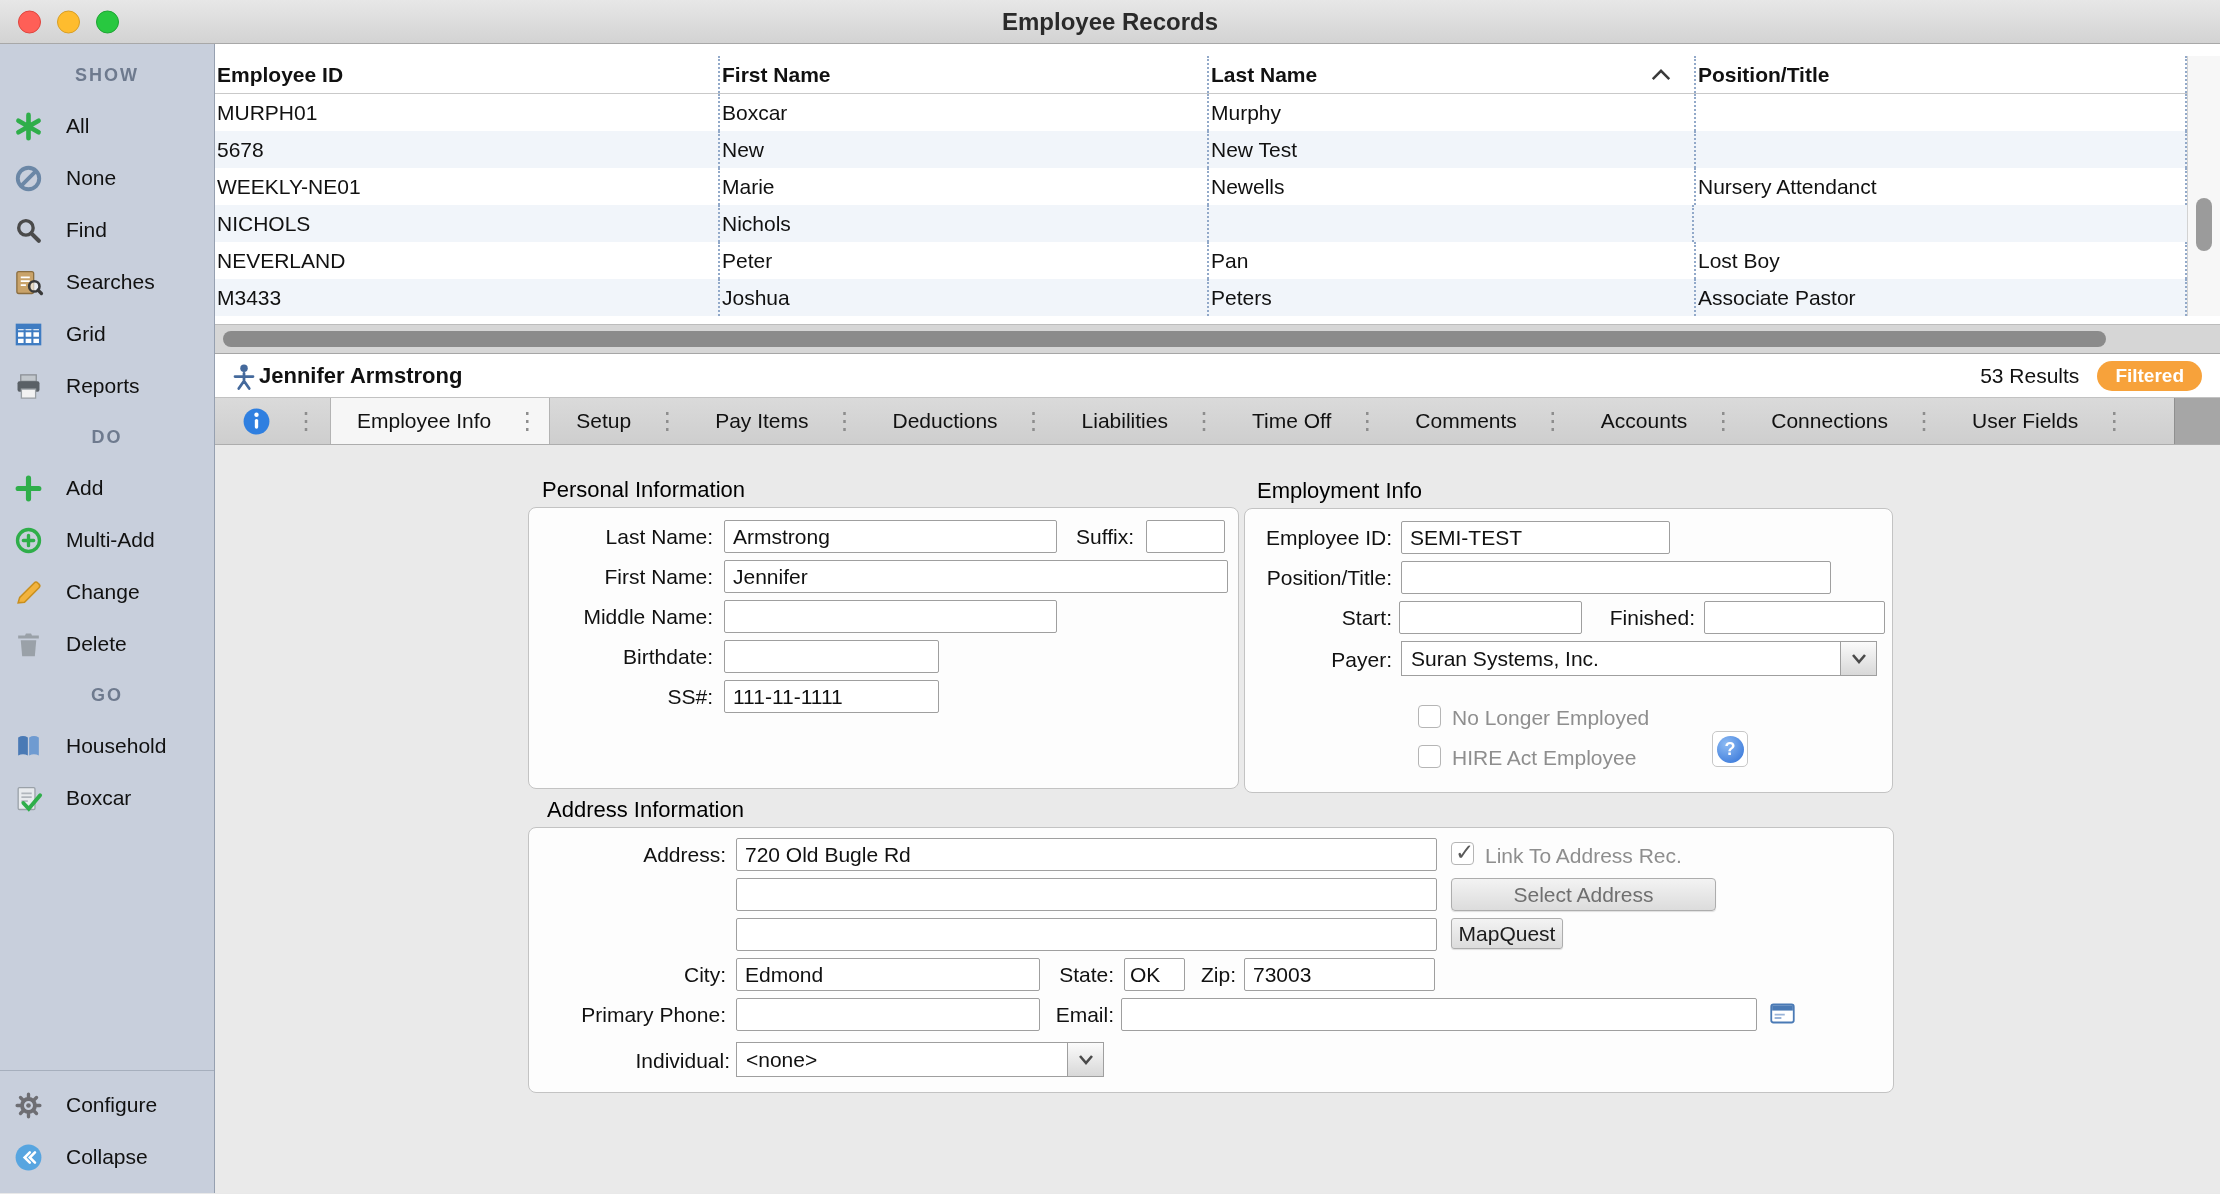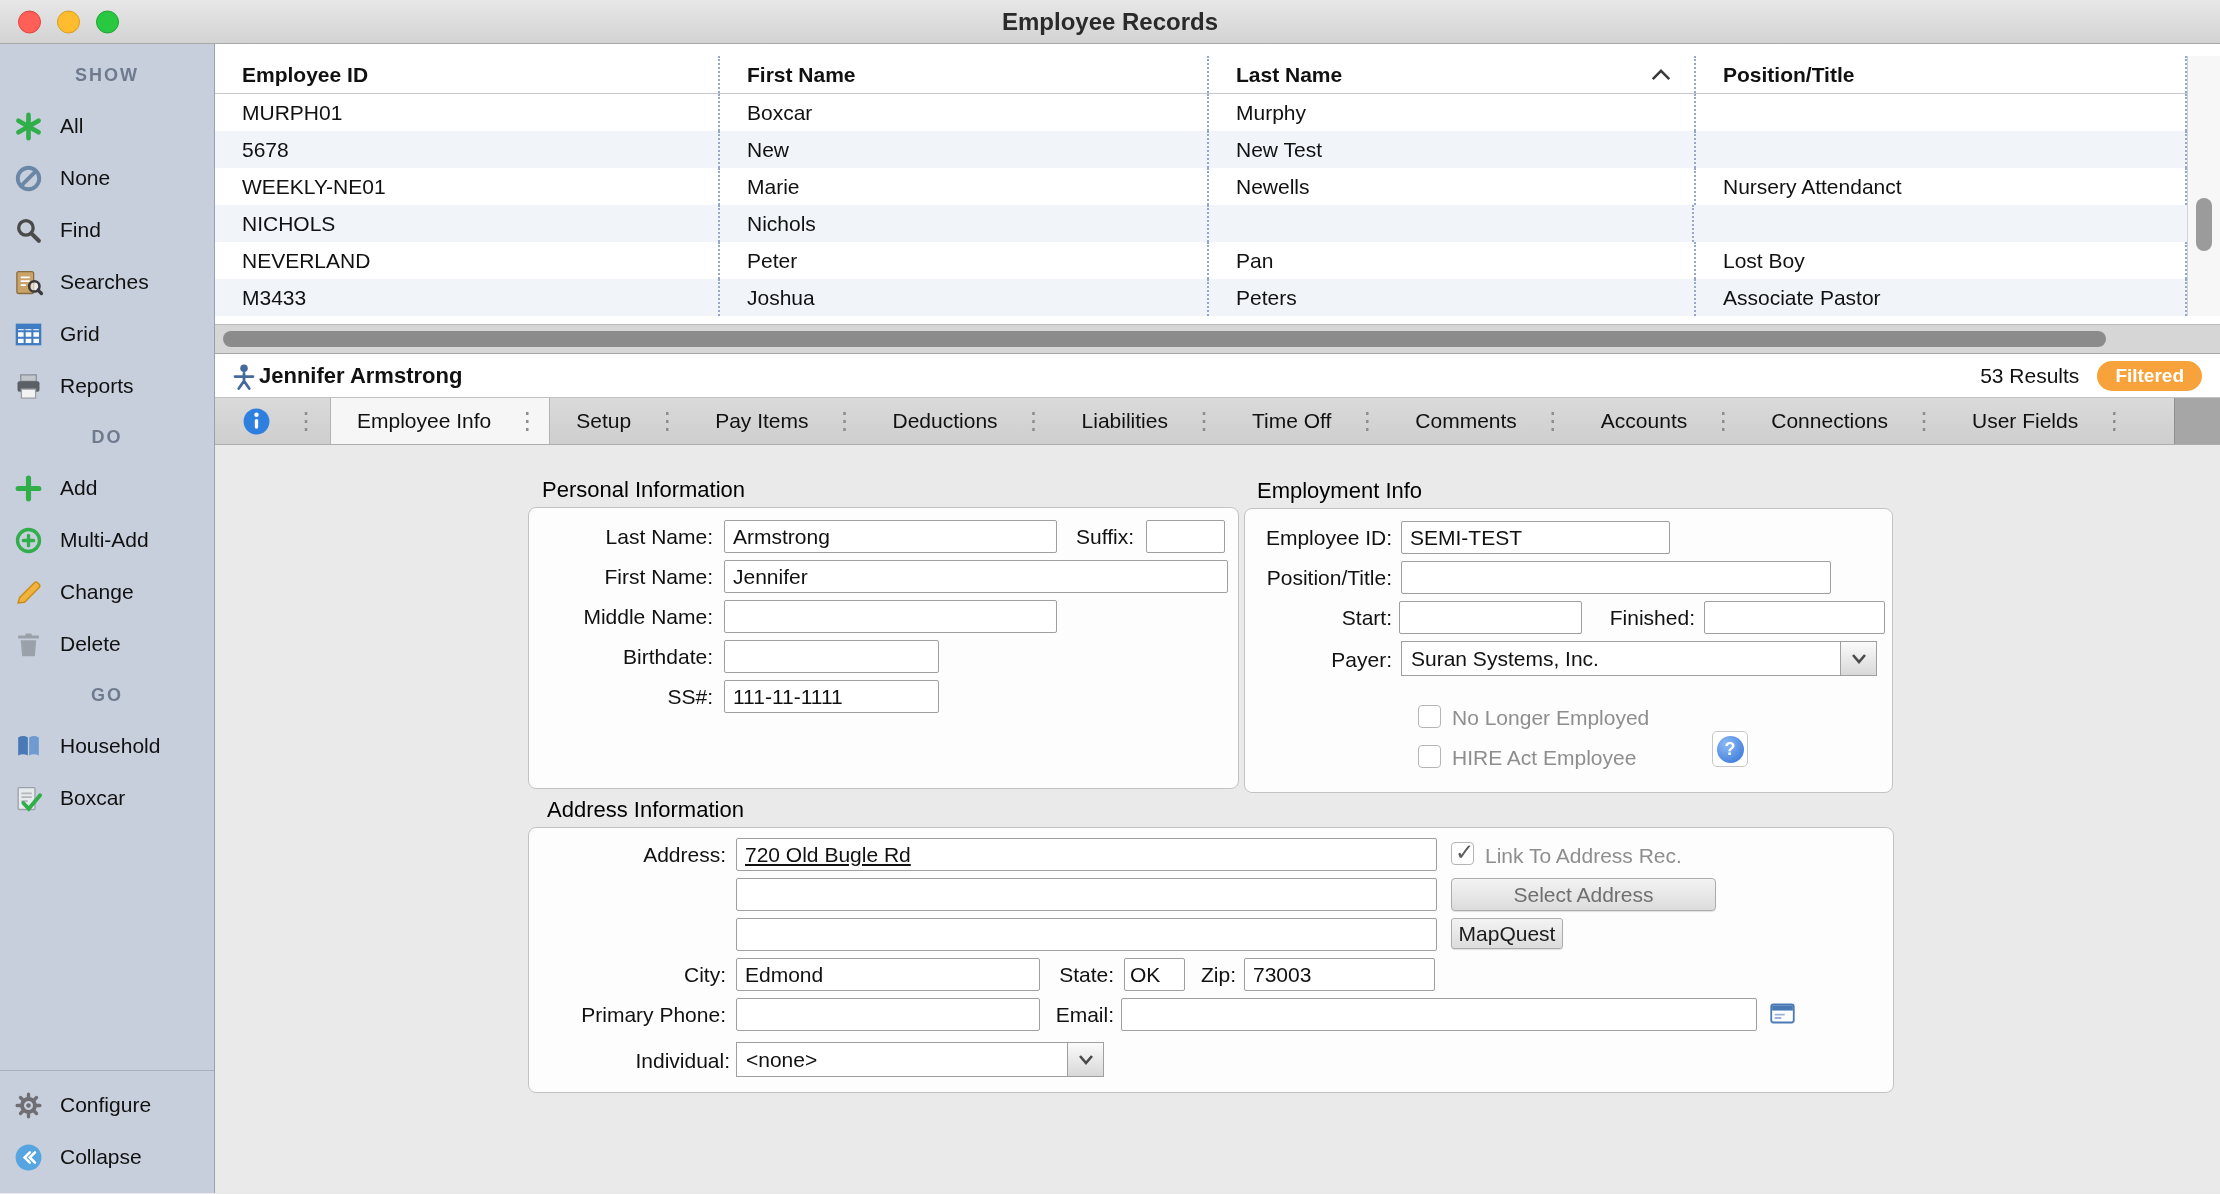--- a/index.html
+++ b/index.html
@@ -14,30 +14,30 @@
   .light.red{background:#ff5f57;border:1px solid #df443d}
   .light.yellow{background:#febc2e;border:1px solid #d89e24}
   .light.green{background:#28c840;border:1px solid #1ea433}
   .title{font-size:24px;font-weight:bold;color:#2a2a2a}
 
   .app-body{display:flex;height:1149px}
 
   
   .sidebar{flex:0 0 215px;width:215px;background:#c8cfdc;border-right:1px solid #96a0b0;display:flex;flex-direction:column;padding-top:6px}
   .side-header{height:50px;display:flex;align-items:center;justify-content:center;color:#6e7a8e;font-weight:bold;font-size:18px;letter-spacing:2px}
-  .side-item{height:52px;display:flex;align-items:center;gap:16px;padding-left:13px;font-size:21px}
+  .side-item{height:52px;display:flex;align-items:center;gap:22px;padding-left:13px;font-size:21px}
   .side-item svg{width:31px;height:31px;flex:0 0 31px}
   .side-footer{margin-top:auto;border-top:1px solid #a6afbd;padding:8px 0 10px}
 
   
   .main{flex:1;display:flex;flex-direction:column;min-width:0}
   .table-wrap{background:#fff;padding-top:12px;position:relative}
   .thead,.trow{display:grid;grid-template-columns:503px 489px 487px 493px 33px}
   .thead{height:38px;font-weight:bold;font-size:21px;border-bottom:1px solid #c9c9c9;background:#fff}
-  .th,.td{height:100%;display:flex;align-items:center;padding-left:27px;white-space:nowrap;overflow:hidden}
+  .th,.td{height:100%;display:flex;align-items:center;padding-left:2px;white-space:nowrap;overflow:hidden}
   .col-sep{border-left:2px dotted #92a9c9}
   .col-send{border-right:2px dotted #92a9c9}
   .trow{height:37px;font-size:21px}
   .trow:nth-child(even){background:#f1f5fa}
   .th-sort{justify-content:space-between;padding-right:22px}
   .vsb{position:absolute;top:12px;right:0;width:33px;height:260px;background:#f7f7f7;border-left:1px solid #d2d2d2}
   .vsb-thumb{position:absolute;left:8px;top:142px;width:16px;height:53px;border-radius:8px;background:#9b9b9b}
   .gap-white{height:8px;background:#fff}
   .hscroll{height:30px;background:#d6d6d6;border-top:1px solid #bcbcbc;border-bottom:1px solid #a6a6a6;position:relative}
   .hsb-thumb{position:absolute;left:8px;top:6px;width:1883px;height:16px;border-radius:8px;background:#8b8b8b}
@@ -396,21 +396,21 @@
           <div class="cblabel" style="left:207px;top:237px">HIRE Act Employee</div>
 
           <div class="help" style="left:467px;top:222px">
               <div class="ball">?</div>
             </div>
         </div>
 
         <div class="section-label" style="left:332px;top:352px">Address Information</div>
         <div class="groupbox" style="left:313px;top:382px;width:1366px;height:266px">
           <div class="flabel" style="left:0;top:15px;width:197px">Address:</div>
-          <input class="finput" style="left: 207px; top: 10px; width: 701px; text-decoration: underline;" value="720 Old Bugle Rd">
+          <input class="finput" style="left: 207px; top: 10px; width: 701px;" value="720 Old Bugle Rd">
           <input class="finput" style="left: 207px; top: 50px; width: 701px;" value="">
           <input class="finput" style="left: 207px; top: 90px; width: 701px;" value="">
 
           <div class="cb checked" style="left:922px;top:14px"></div>
           <div class="cblabel" style="left:956px;top:16px">Link To Address Rec.</div>
 
           <div class="btn" style="left:922px;top:50px;width:265px;height:33px">Select Address</div>
           <div class="btn dark-text" style="left:922px;top:90px;width:112px;height:31px">MapQuest</div>
 
           <div class="flabel" style="left:0;top:135px;width:197px">City:</div>

